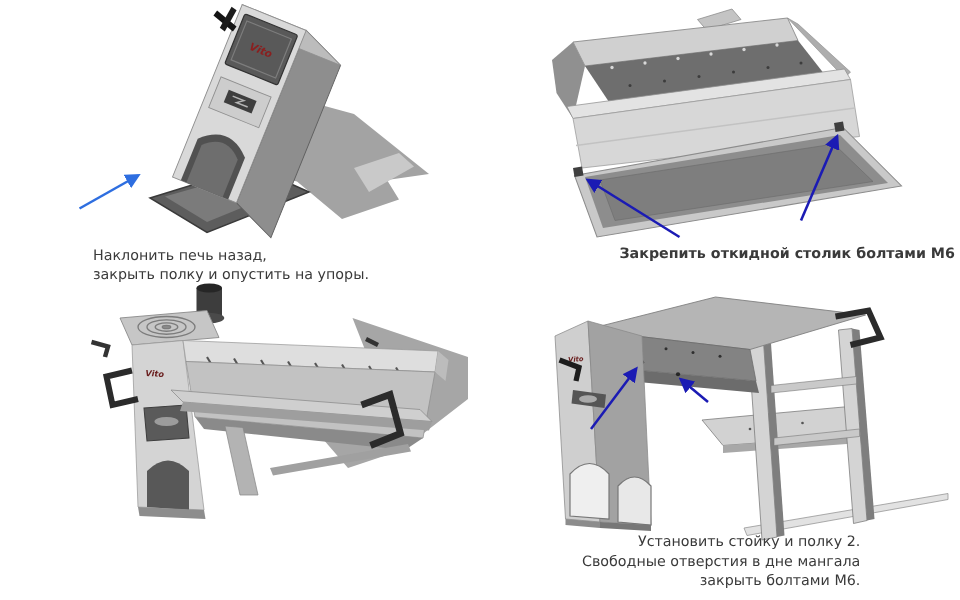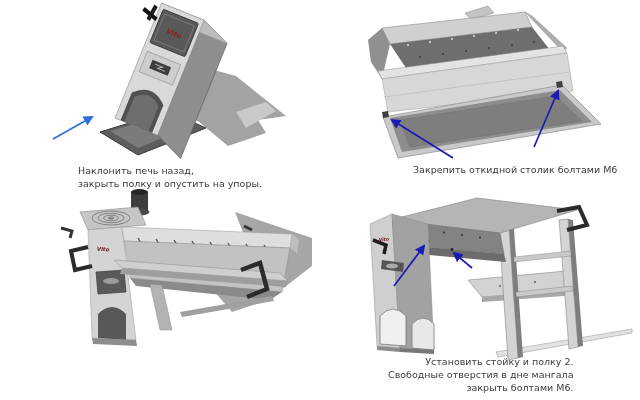--- a/index.html
+++ b/index.html
@@ -47,21 +47,21 @@
         </g>
         <rect x="5" y="50" width="36" height="22" fill="#cdcdcd" stroke="#8f8f8f" stroke-width="0.6"></rect>
         <polygon points="13,56 33,56 33,65 13,65" fill="#3e3e3e"></polygon>
         <polyline points="17,59 25,59 21,62 29,62" fill="none" stroke="#b5b5b5" stroke-width="1"></polyline>
         <path d="M6,124 L6,94 Q23,77 40,94 L40,124 Z" fill="#515151"></path>
         <path d="M10,124 L10,97 Q23,84 36,97 L36,124 Z" fill="#6e6e6e"></path>
       </g>
 
       <line x1="53" y1="139" x2="92" y2="117" stroke="#2e6ee0" stroke-width="1.7" marker-end="url(#a1)"></line>
     </svg>
-    <div class="caption" style="left:78px;top:164px;">
+    <div class="caption" style="left:62px;top:164px;">
       <div>Наклонить печь назад,</div>
       <div>закрыть полку и опустить на упоры.</div>
     </div>
   </div>
 
   <div class="panel" style="left:320px;top:0;">
     <svg width="320" height="200" viewBox="0 0 320 200">
       <defs>
         <marker id="a2" viewBox="0 0 10 10" refX="8" refY="5" markerWidth="6" markerHeight="6" orient="auto">
           <path d="M0,0L10,5L0,10z" fill="#1b1bb4"></path>
@@ -96,21 +96,21 @@
       <g>
         <polygon points="63,117 242,85 281,124 78,158" fill="#c9c9c9" stroke="#8c8c8c" stroke-width="0.7"></polygon>
         <polygon points="70,118 240,90 272,122 82,152" fill="#8d8d8d"></polygon>
         <polygon points="80,120 236,96 262,121 90,147" fill="#7e7e7e" stroke="#6a6a6a" stroke-width="0.4"></polygon>
       </g>
       <polygon points="62,112 68,111 69,117 63,118" fill="#3f3f3f"></polygon>
       <polygon points="236,82 242,81 243,87 237,88" fill="#3f3f3f"></polygon>
       <line x1="133" y1="158" x2="72" y2="120" stroke="#1b1bb4" stroke-width="1.7" marker-end="url(#a2)"></line>
       <line x1="214" y1="147" x2="238" y2="91" stroke="#1b1bb4" stroke-width="1.7" marker-end="url(#a2)"></line>
     </svg>
-    <div class="caption" style="left:93px;top:163px;">
+    <div class="caption" style="left:93px;top:163px;font-weight:bold;">
       <div>Закрепить откидной столик болтами М6</div>
     </div>
   </div>
 
   <div class="panel" style="left:0;top:200px;">
     <svg width="320" height="200" viewBox="0 0 320 200">
       <g>
         <polygon points="235,12 312,38 312,66 268,100 232,112 213,90 248,45" fill="#a6a6a6"></polygon>
       </g>
       <g>

